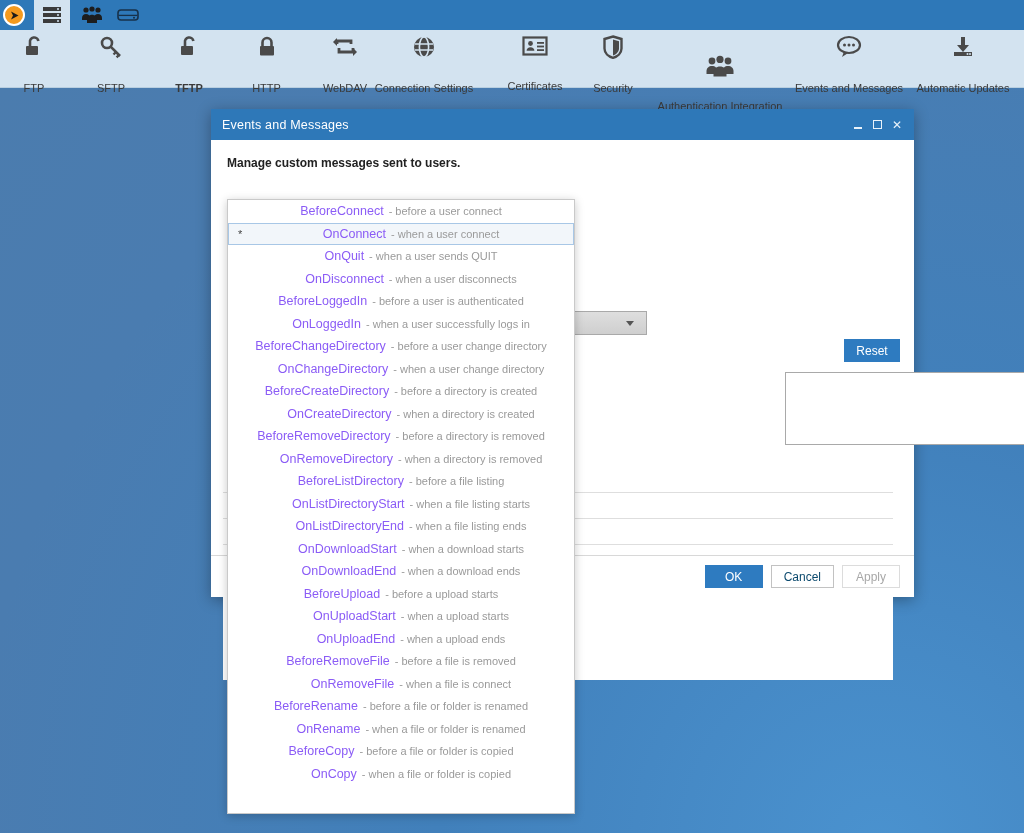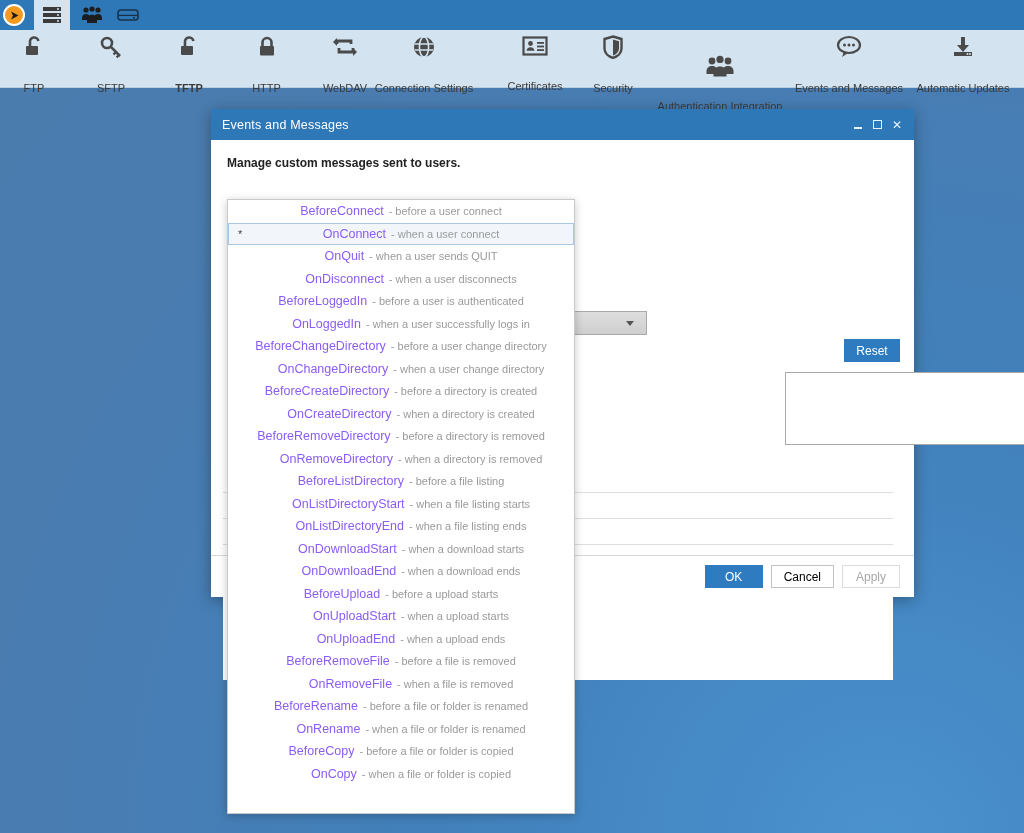--- a/index.html
+++ b/index.html
@@ -117,21 +117,21 @@
 
   
   .dlg-footer{
     position:absolute; left:0; bottom:0; width:703px; height:42px;
     border-top:1px solid #d8d8d8; background:#fff;
     display:flex; align-items:center; justify-content:flex-end; padding-right:14px; gap:8px;
   }
   .fbtn{
     height:23px; min-width:58px; padding:0 12px; font-size:12px;
     display:flex; align-items:center; justify-content:center; cursor:default;
-    border:1px solid #c2c2c2; background:#fff; color:#000000;
+    border:1px solid #c2c2c2; background:#fff; color:#0c4a6e;
   }
   .fbtn.primary{ background:#2e7bc0; border-color:#2e7bc0; color:#fff; }
   .fbtn.disabled{ color:#a8a8a8; border-color:#dcdcdc; }
 
   
   .popup{
     position:absolute; left:227px; top:199px; width:348px; height:615px;
     background:#fff; border:1px solid #c9c9c9; box-shadow:0 2px 9px rgba(0,0,0,.22);
     overflow:hidden;
   }
@@ -464,21 +464,21 @@
         <div class="opt indent">
           <span class="opt-name">OnUploadEnd</span>
           <span class="opt-desc">- when a upload ends</span>
         </div>
         <div class="opt">
           <span class="opt-name">BeforeRemoveFile</span>
           <span class="opt-desc">- before a file is removed</span>
         </div>
         <div class="opt indent">
           <span class="opt-name">OnRemoveFile</span>
-          <span class="opt-desc">- when a file is removed</span>
+          <span class="opt-desc">- when a file is connect</span>
         </div>
         <div class="opt">
           <span class="opt-name">BeforeRename</span>
           <span class="opt-desc">- before a file or folder is renamed</span>
         </div>
         <div class="opt indent">
           <span class="opt-name">OnRename</span>
           <span class="opt-desc">- when a file or folder is renamed</span>
         </div>
         <div class="opt">

